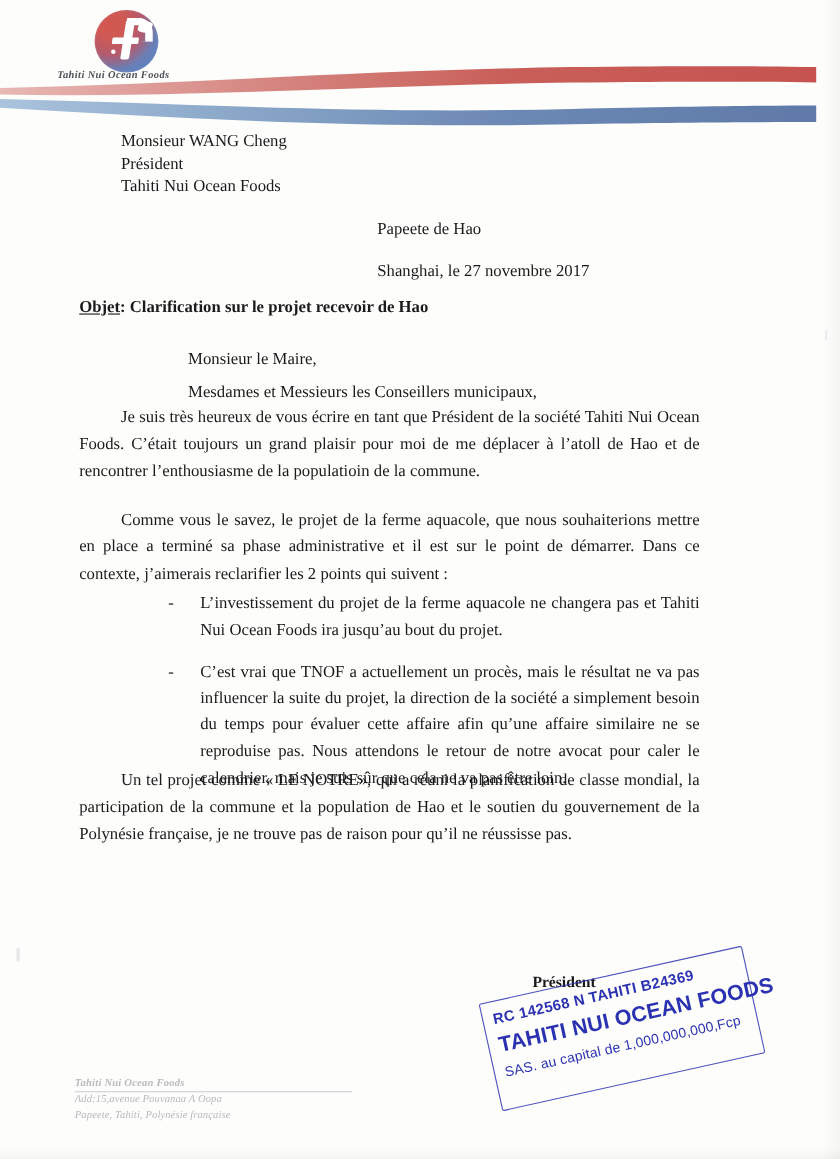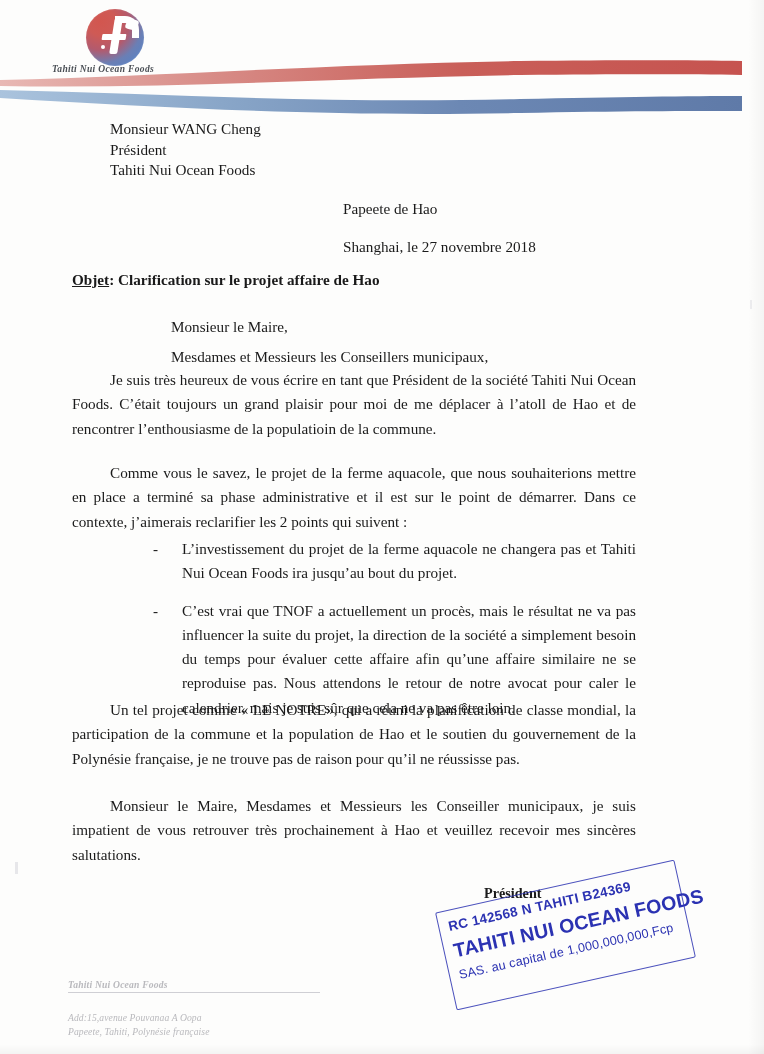--- a/index.html
+++ b/index.html
@@ -138,21 +138,21 @@
     position:absolute;left:68px;top:979px;width:252px;
     color:#b9b9bd;
   }
   #footer .fname{
     font-style:italic;font-weight:bold;font-size:9.6px;letter-spacing:.2px;
   }
   #footer .frule{
     position:absolute;left:0;top:13px;width:252px;height:1px;background:#cfcfd4;
   }
   #footer .faddr{
-    font-style:italic;font-size:9.6px;line-height:14px;margin-top:21px;
+    font-style:italic;font-size:9.6px;line-height:14px;margin-top:3px;
     letter-spacing:.1px;
   }
 
   
   .scan-mark{position:absolute;background:#e3e3e6;}
   #artifact-left{left:15px;top:862px;width:3px;height:12px;opacity:.85;}
   #artifact-right{left:750px;top:300px;width:2px;height:9px;opacity:.6;}
   #edge-shade-right{
     position:absolute;right:0;top:0;width:16px;height:1054px;
     background:linear-gradient(to right, rgba(0,0,0,0), rgba(0,0,0,.035));
@@ -205,24 +205,24 @@
 <div class="page-body">
 
   <div class="addressee">
     <div>Monsieur WANG Cheng</div>
     <div>Président</div>
     <div>Tahiti Nui Ocean Foods</div>
   </div>
 
   <div class="place-line">Papeete de Hao</div>
 
-  <div class="date-line">Shanghai, le 27 novembre 2018</div>
+  <div class="date-line">Shanghai, le 27 novembre 2017</div>
 
   <div class="subject-line">
-    <span class="u">Objet</span><span>: </span><span>Clarification sur le projet affaire de Hao</span>
+    <span class="u">Objet</span><span>: </span><span>Clarification sur le projet recevoir de Hao</span>
   </div>
 
   <div class="salut1">Monsieur le Maire,</div>
   <div class="salut2">Mesdames et Messieurs les Conseillers municipaux,</div>
 
   <div class="para p1">Je suis très heureux de vous écrire en tant que Président de la société Tahiti Nui Ocean Foods. C’était toujours un grand plaisir pour moi de me déplacer à l’atoll de Hao et de rencontrer l’enthousiasme de la populatioin de la commune.</div>
 
   <div class="para p2">Comme vous le savez, le projet de la ferme aquacole, que nous souhaiterions mettre en place a terminé sa phase administrative et il est sur le point de démarrer. Dans ce contexte, j’aimerais reclarifier les 2 points qui suivent :</div>
 
   <div class="bullets">
@@ -231,21 +231,20 @@
       <span>L’investissement du projet de la ferme aquacole ne changera pas et Tahiti Nui Ocean Foods ira jusqu’au bout du projet.</span>
     </div>
     <div class="bullet">
       <span class="dash">-</span>
       <span>C’est vrai que TNOF a actuellement un procès, mais le résultat ne va pas influencer la suite du projet, la direction de la société a simplement besoin du temps pour évaluer cette affaire afin qu’une affaire similaire ne se reproduise pas. Nous attendons le retour de notre avocat pour caler le calendrier, mais je suis sûr que cela ne va pas être loin.</span>
     </div>
   </div>
 
   <div class="para p4">Un tel projet comme « LE NOTRE», qui a réuni la planification de classe mondial, la participation de la commune et la population de Hao et le soutien du gouvernement de la Polynésie française, je ne trouve pas de raison pour qu’il ne réussisse pas.</div>
 
-  <div class="para p5">Monsieur le Maire, Mesdames et Messieurs les Conseiller municipaux, je suis impatient de vous retrouver très prochainement à Hao et veuillez recevoir mes sincères salutations.</div>
 
   <div class="signature">
     <div>Président</div>
   </div>
 
   <div id="stamp">
     <div class="frame"></div>
     <div class="l1">RC 142568 N  TAHITI B24369</div>
     <div class="l2">TAHITI NUI OCEAN FOODS</div>
     <div class="l3">SAS. au capital de 1,000,000,000,Fcp</div>

